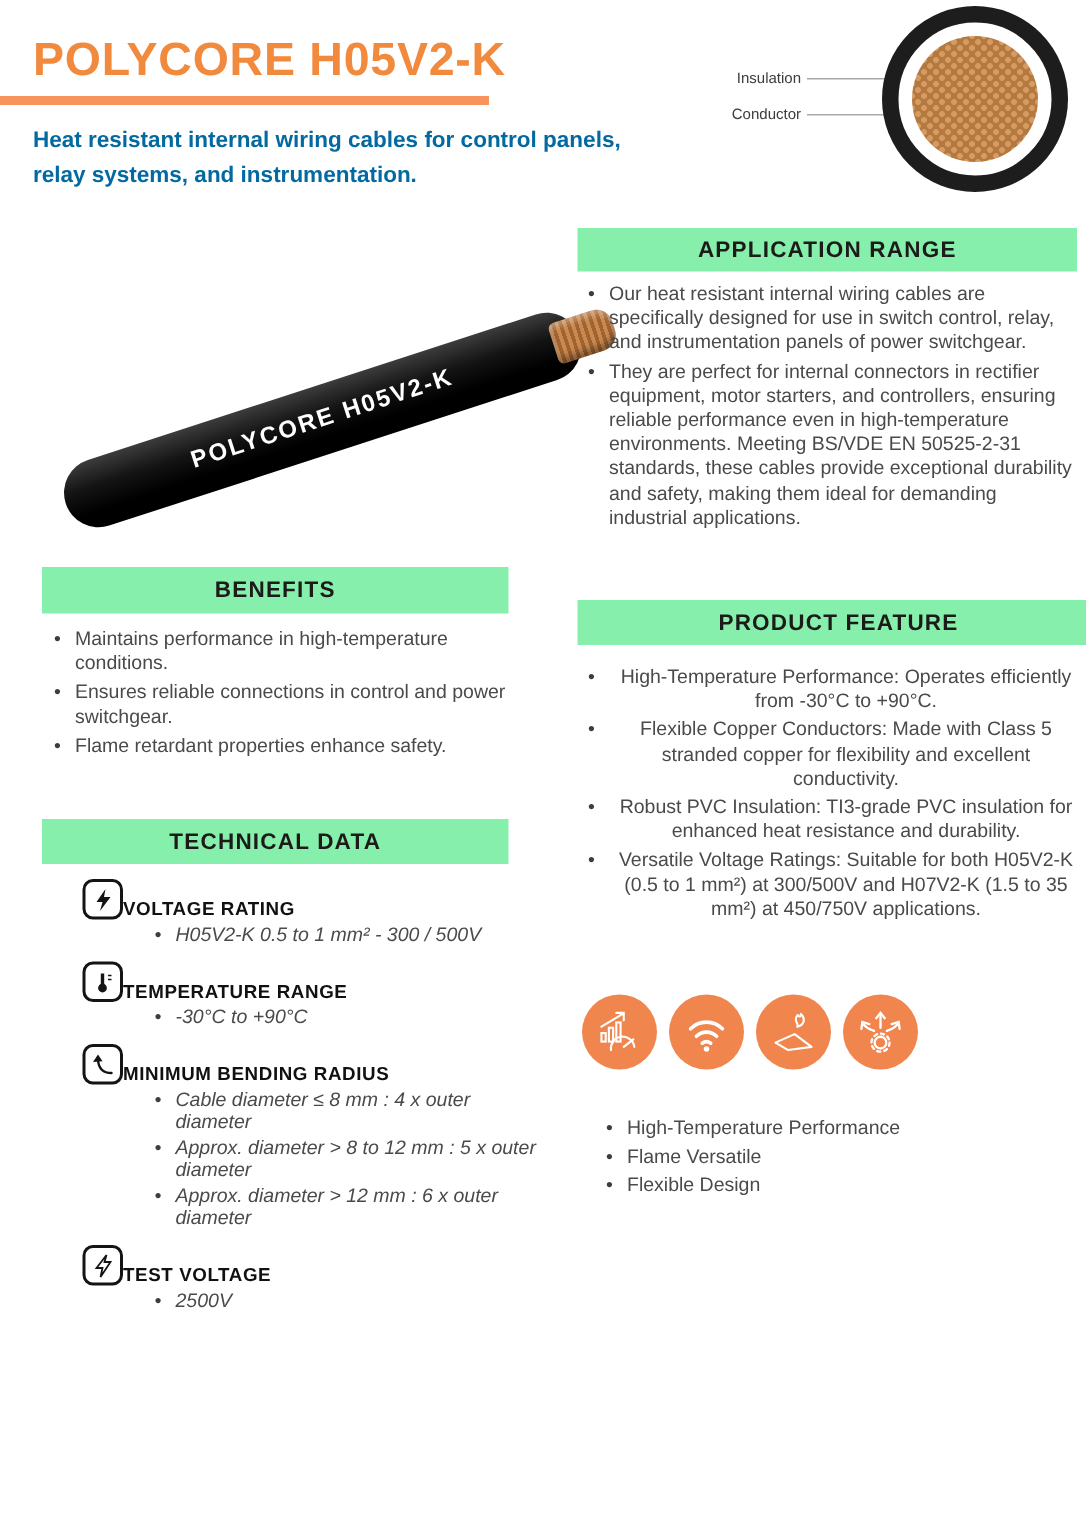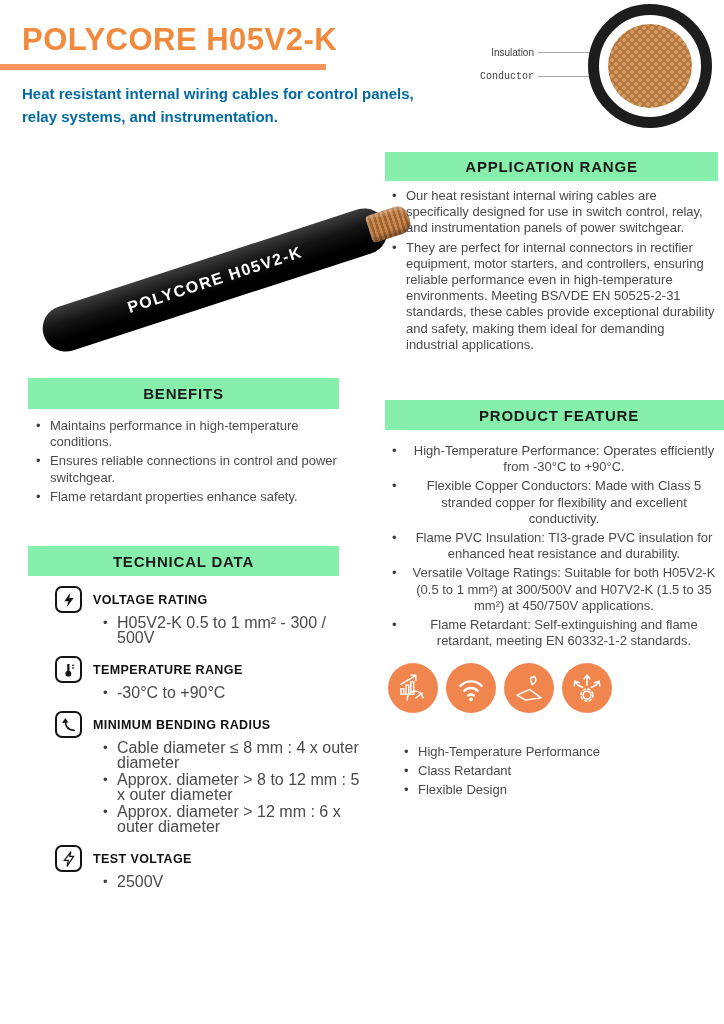--- a/index.html
+++ b/index.html
@@ -33,21 +33,21 @@
     background-color:#B3793E;
     background-image:
       radial-gradient(circle, #D89A63 1.7px, rgba(0,0,0,0) 2.2px),
       radial-gradient(circle, #D89A63 1.7px, rgba(0,0,0,0) 2.2px);
     background-size:8px 8px; background-position:0 0, 4px 4px;
   }
   .cs-label {
     position:absolute; width:76px; text-align:right; font-size:10px; color:#3c3c3c;
   }
   .cs-label.insulation { left:458px; top:47px; }
-  .cs-label.conductor  { left:458px; top:71px;font-family:Liberation Mono, monospace; }
+  .cs-label.conductor  { left:458px; top:71px; }
   .cs-line { position:absolute; height:1px; background:#a9a9a9; }
   .cs-line.l1 { left:538px; top:52px; width:66px; }
   .cs-line.l2 { left:538px; top:76px; width:86px; }
 
   
   .cable-wrap { position:absolute; left:12px; top:195px; width:420px; height:180px; }
   .cable-body {
     position:absolute; left:23px; top:62px; width:360px; height:46px;
     background:linear-gradient(180deg,#3c3c3c 0%, #141414 38%, #000 75%);
     border-radius:24px; transform:rotate(-18deg);
@@ -82,28 +82,28 @@
   ul.bullets li::before {
     content:"•"; position:absolute; left:2px; top:0; color:#3d3d3d; font-size:13px;
   }
   .app-bullets  { position:absolute; left:390px; top:188px; width:330px; }
   .ben-bullets  { position:absolute; left:34px;  top:418px; width:330px; }
   .feat-bullets { position:absolute; left:390px; top:443px; width:332px;text-align:center; }
 
   
   .tech-list { position:absolute; left:55px; top:586px; width:305px; }
   .tech-item { margin-bottom:11px; }
-  .tech-head { display:flex; align-items:center; gap:11px; margin-bottom:2px; }
+  .tech-head { display:flex; align-items:flex-end; gap:0; margin-bottom:2px; }
   .tech-iconbox {
     width:27px; height:27px; border:2.4px solid #141414; border-radius:7px;
     display:flex; align-items:center; justify-content:center; flex:0 0 auto; background:#fff;
   }
   .tech-label { font-size:12.5px; font-weight:800; color:#111; letter-spacing:0.4px; }
   .tech-item ul.bullets { padding-left:46px; }
-  .tech-item ul.bullets li { font-size:16px; line-height:15px; margin-bottom:2px; }
+  .tech-item ul.bullets li { font-size:13px; line-height:15px; margin-bottom:2px;font-style:italic; }
 
   
   .hl-icons { position:absolute; left:388px; top:663px; display:flex; gap:8px; }
   .hl-circle {
     width:50px; height:50px; border-radius:50%; background:#F0854E;
     display:flex; align-items:center; justify-content:center;
   }
   .hl-bullets { position:absolute; left:402px; top:744px; width:300px; }
   .hl-bullets li {
     font-size:15px; line-height:18.5px; color:#1a1a1a; margin-bottom:0.5px; padding-left:19px;
@@ -144,23 +144,22 @@
   <ul class="bullets ben-bullets">
     <li>Maintains performance in high-temperature conditions.</li>
     <li>Ensures reliable connections in control and power switchgear.</li>
     <li>Flame retardant properties enhance safety.</li>
   </ul>
 
   <div class="bar feat">PRODUCT FEATURE</div>
   <ul class="bullets feat-bullets">
     <li>High-Temperature Performance: Operates efficiently from -30°C to +90°C.</li>
     <li>Flexible Copper Conductors: Made with Class 5 stranded copper for flexibility and excellent conductivity.</li>
-    <li>Flame PVC Insulation: TI3-grade PVC insulation for enhanced heat resistance and durability.</li>
+    <li>Robust PVC Insulation: TI3-grade PVC insulation for enhanced heat resistance and durability.</li>
     <li>Versatile Voltage Ratings: Suitable for both H05V2-K (0.5 to 1 mm²) at 300/500V and H07V2-K (1.5 to 35 mm²) at 450/750V applications.</li>
-    <li>Flame Retardant: Self-extinguishing and flame retardant, meeting EN 60332-1-2 standards.</li>
   </ul>
 
   <div class="bar tech">TECHNICAL DATA</div>
   <div class="tech-list">
 
     <div class="tech-item">
       <div class="tech-head">
         <span class="tech-iconbox">
           <svg width="16" height="16" viewBox="0 0 24 24">
               <path d="M14 1 L5 14 h6 l-2.5 9 L19 9 h-6.5 z" fill="#141414"></path>
@@ -258,17 +257,17 @@
         <path d="M30 23 C36 21 39 19 41 15"></path>
           <path d="M42 21 l-1 -6.5 -6.5 2"></path>
         <circle cx="24" cy="34" r="5.5"></circle>
         <circle cx="24" cy="34" r="8.5" stroke-dasharray="3 3.7"></circle>
       </svg>
     </div>
   </div>
 
   <ul class="bullets hl-bullets">
     <li>High-Temperature Performance</li>
-    <li>Class Retardant</li>
+    <li>Flame Versatile</li>
     <li>Flexible Design</li>
   </ul>
 
 </div>
 
 </body></html>

